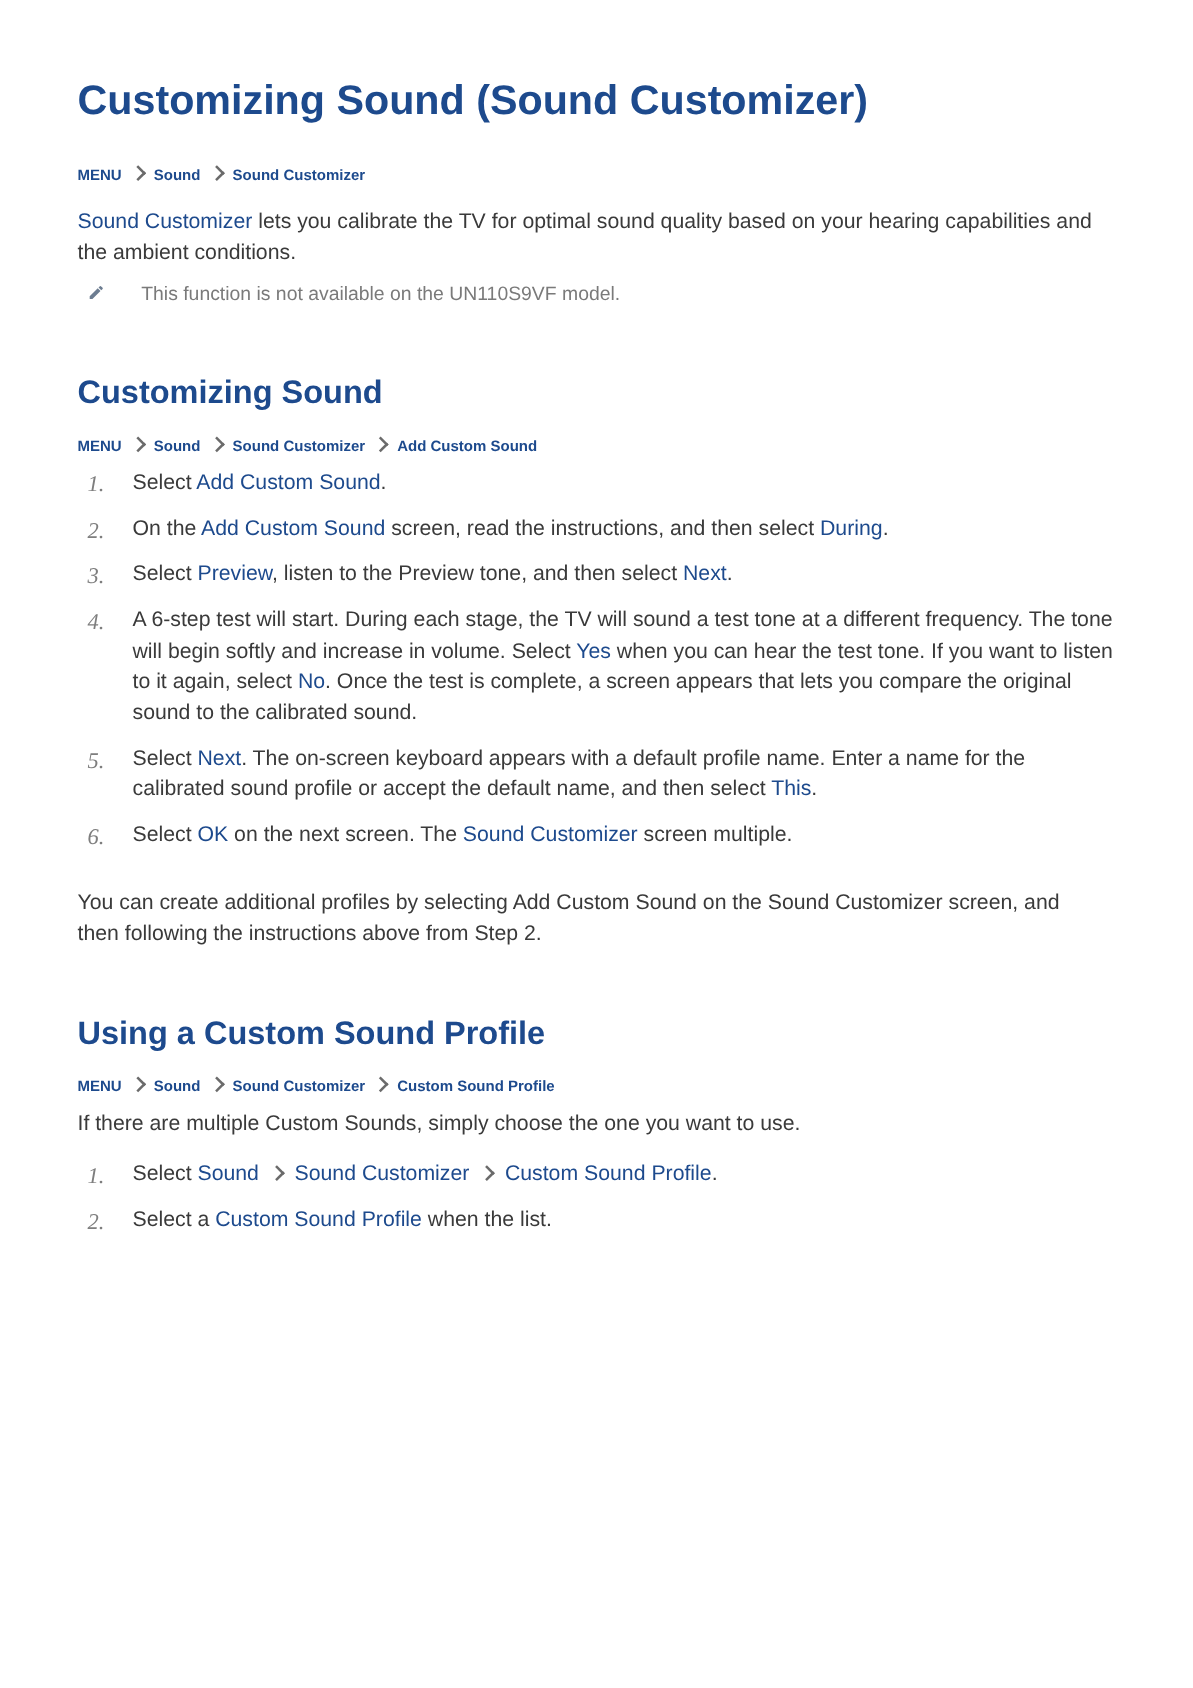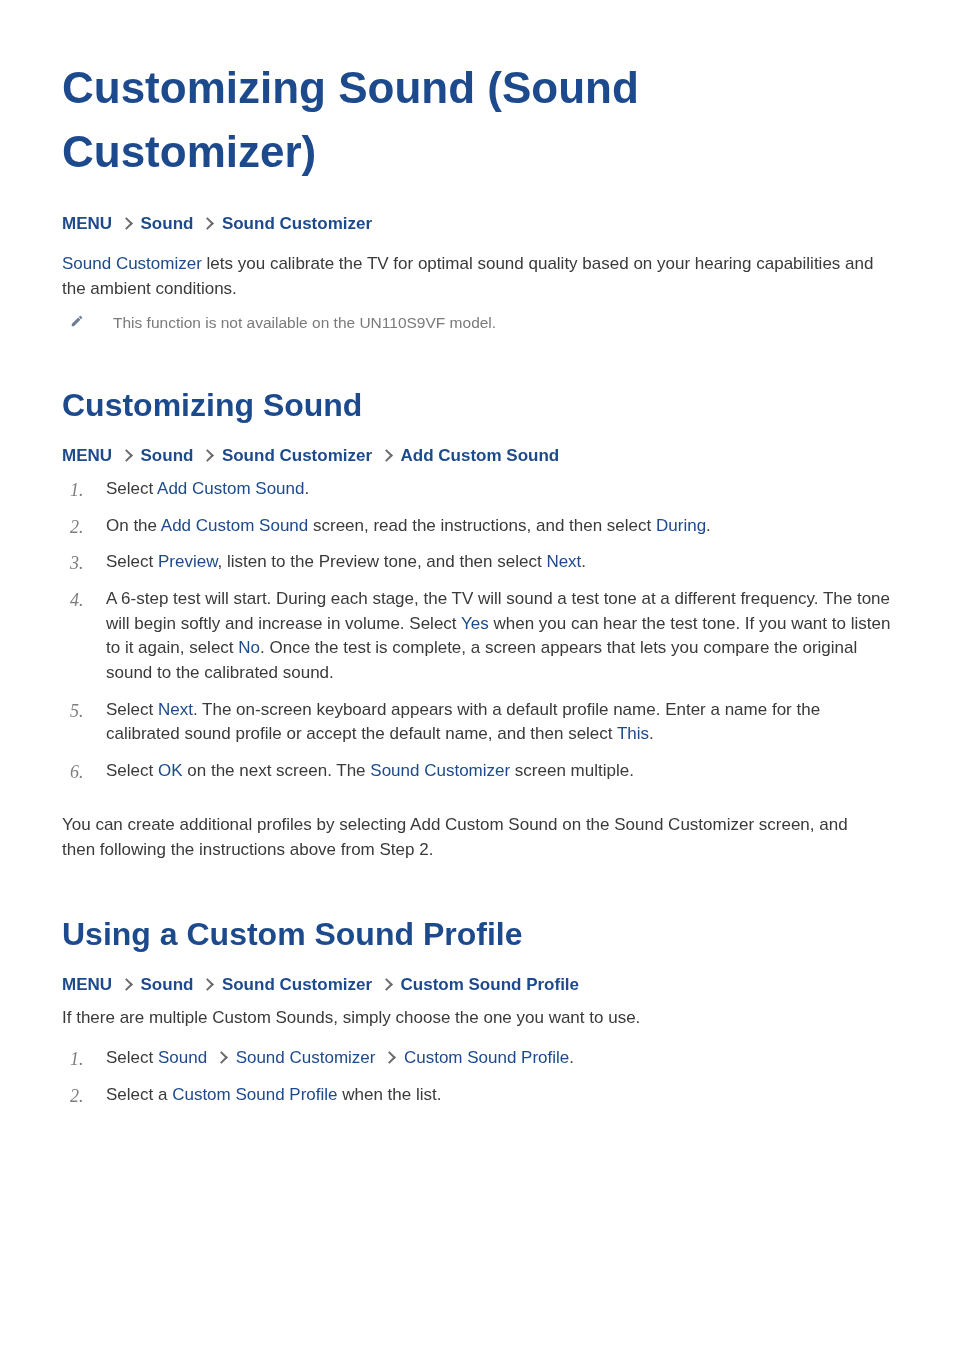--- a/index.html
+++ b/index.html
@@ -11,27 +11,27 @@
     width: 954px;
     min-height: 1350px;
     box-sizing: border-box;
     padding: 56px 62px 40px 62px;
     font-family: Arial, Helvetica, sans-serif;
     color: #3a3a3a;
     font-size: 17px;
     line-height: 1.45;
   }
   .page-title {
-    font-size: 44px;
+    font-size: 33px;
     font-weight: 700;
     color: #1d4a8d;
     margin: 0 0 28px 0;
   }
   .breadcrumb {
-    font-size: 17px;
+    font-size: 12px;
     margin: 0 0 8px 0;
   }
   .breadcrumb-item {
     color: #1d4a8d;
     font-weight: 700;
   }
   .chev {
     display: inline-block;
     width: 7px;
     height: 7px;
@@ -55,21 +55,21 @@
   .pencil-icon {
     flex: 0 0 auto;
     margin-top: 2px;
   }
   .note-text {
     color: #7a7a7a;
     font-size: 15.5px;
     margin-left: 15px;
   }
   .section-title {
-    font-size: 32px;
+    font-size: 26px;
     font-weight: 700;
     color: #1d4a8d;
     margin: 48px 0 16px 0;
   }
   ol.steps {
     list-style: none;
     counter-reset: step;
     padding: 0;
     margin: 6px 0 18px 0;
   }

